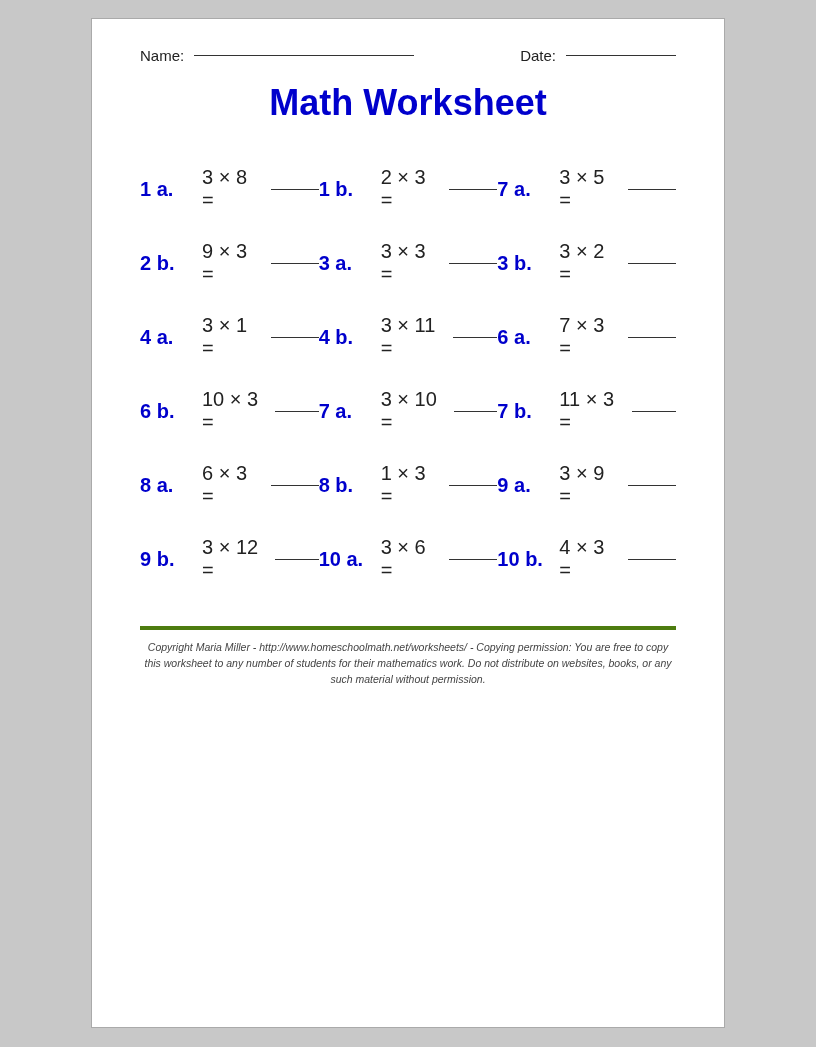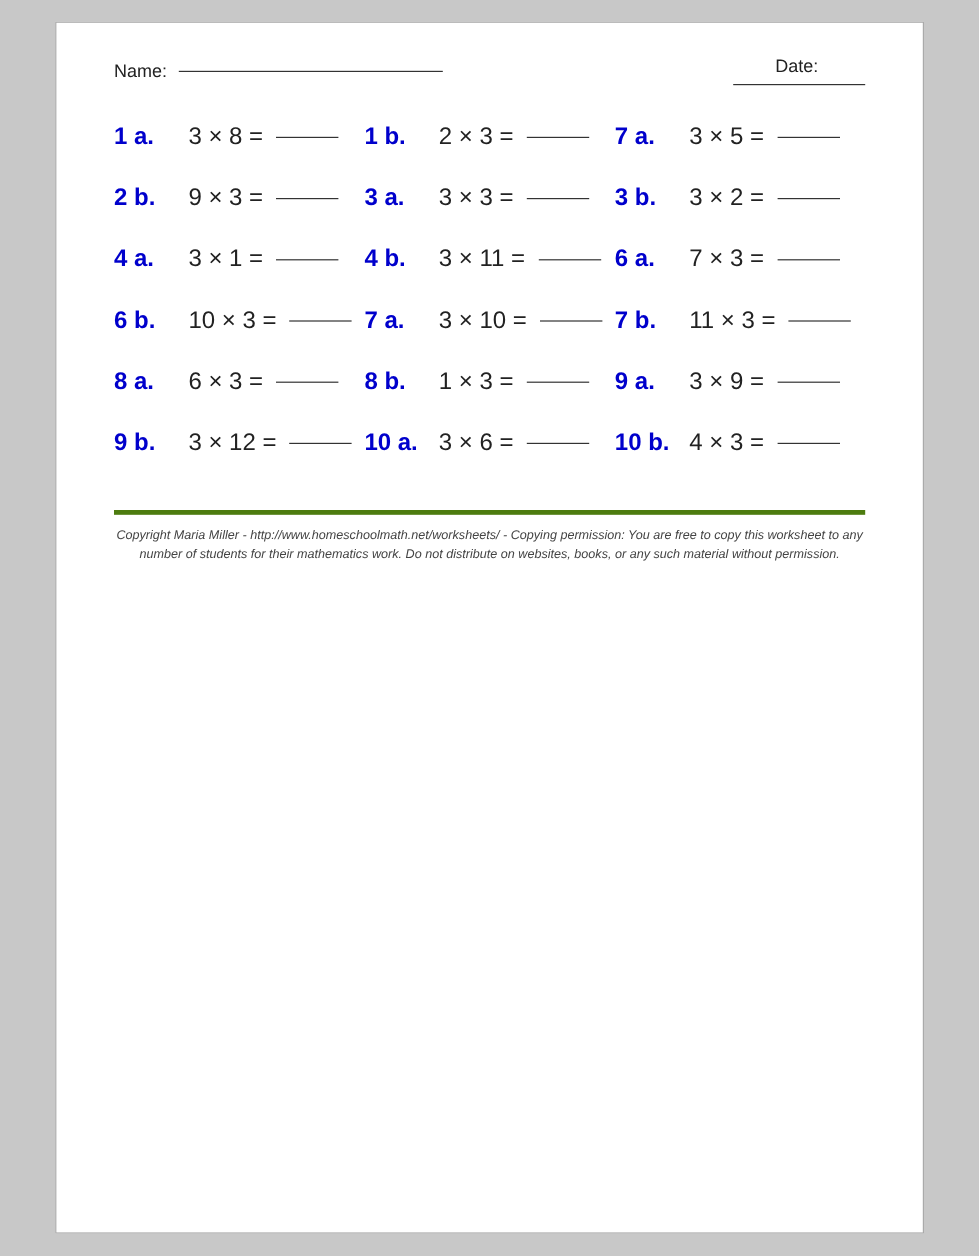--- a/index.html
+++ b/index.html
@@ -6,21 +6,21 @@
     body {
       background: #c8c8c8;
       display: flex;
       justify-content: center;
       align-items: flex-start;
       min-height: 100vh;
       font-family: Arial, sans-serif;
     }
     .page {
       background: #fff;
-      width: 724px;
+      width: 634px;
       min-height: 1010px;
       margin: 18px auto;
       padding: 28px 48px 8px 48px;
       border: 1px solid #aaa;
       position: relative;
     }
     .name-date-row {
       display: flex;
       justify-content: space-between;
       align-items: center;
@@ -36,21 +36,20 @@
     .name-line {
       display: inline-block;
       width: 220px;
       border-bottom: 1.5px solid #333;
       margin-left: 4px;
     }
     .date-section {
       display: flex;
       align-items: center;
       gap: 6px;
-      flex-direction: column;
     }
     .date-line {
       display: inline-block;
       width: 110px;
       border-bottom: 1.5px solid #333;
       margin-left: 4px;
     }
     .worksheet-title {
       text-align: center;
       font-size: 36px;
@@ -113,20 +112,21 @@
     <div class="name-section">
       <span>Name:</span>
       <span class="name-line"></span>
     </div>
     <div class="date-section">
       <span>Date:</span>
       <span class="date-line"></span>
     </div>
   </div>
 
+  <div class="worksheet-title">Math Worksheet</div>
 
   <div class="problems-grid" id="problems-grid">
 
   <div class="problem-row">
         <span class="problem-num">1 a.</span>
         <span class="problem-expr">3 × 8 = <span class="answer-line"></span></span>
       </div>
       <div class="problem-row">
         <span class="problem-num">1 b.</span>
         <span class="problem-expr">2 × 3 = <span class="answer-line"></span></span>

